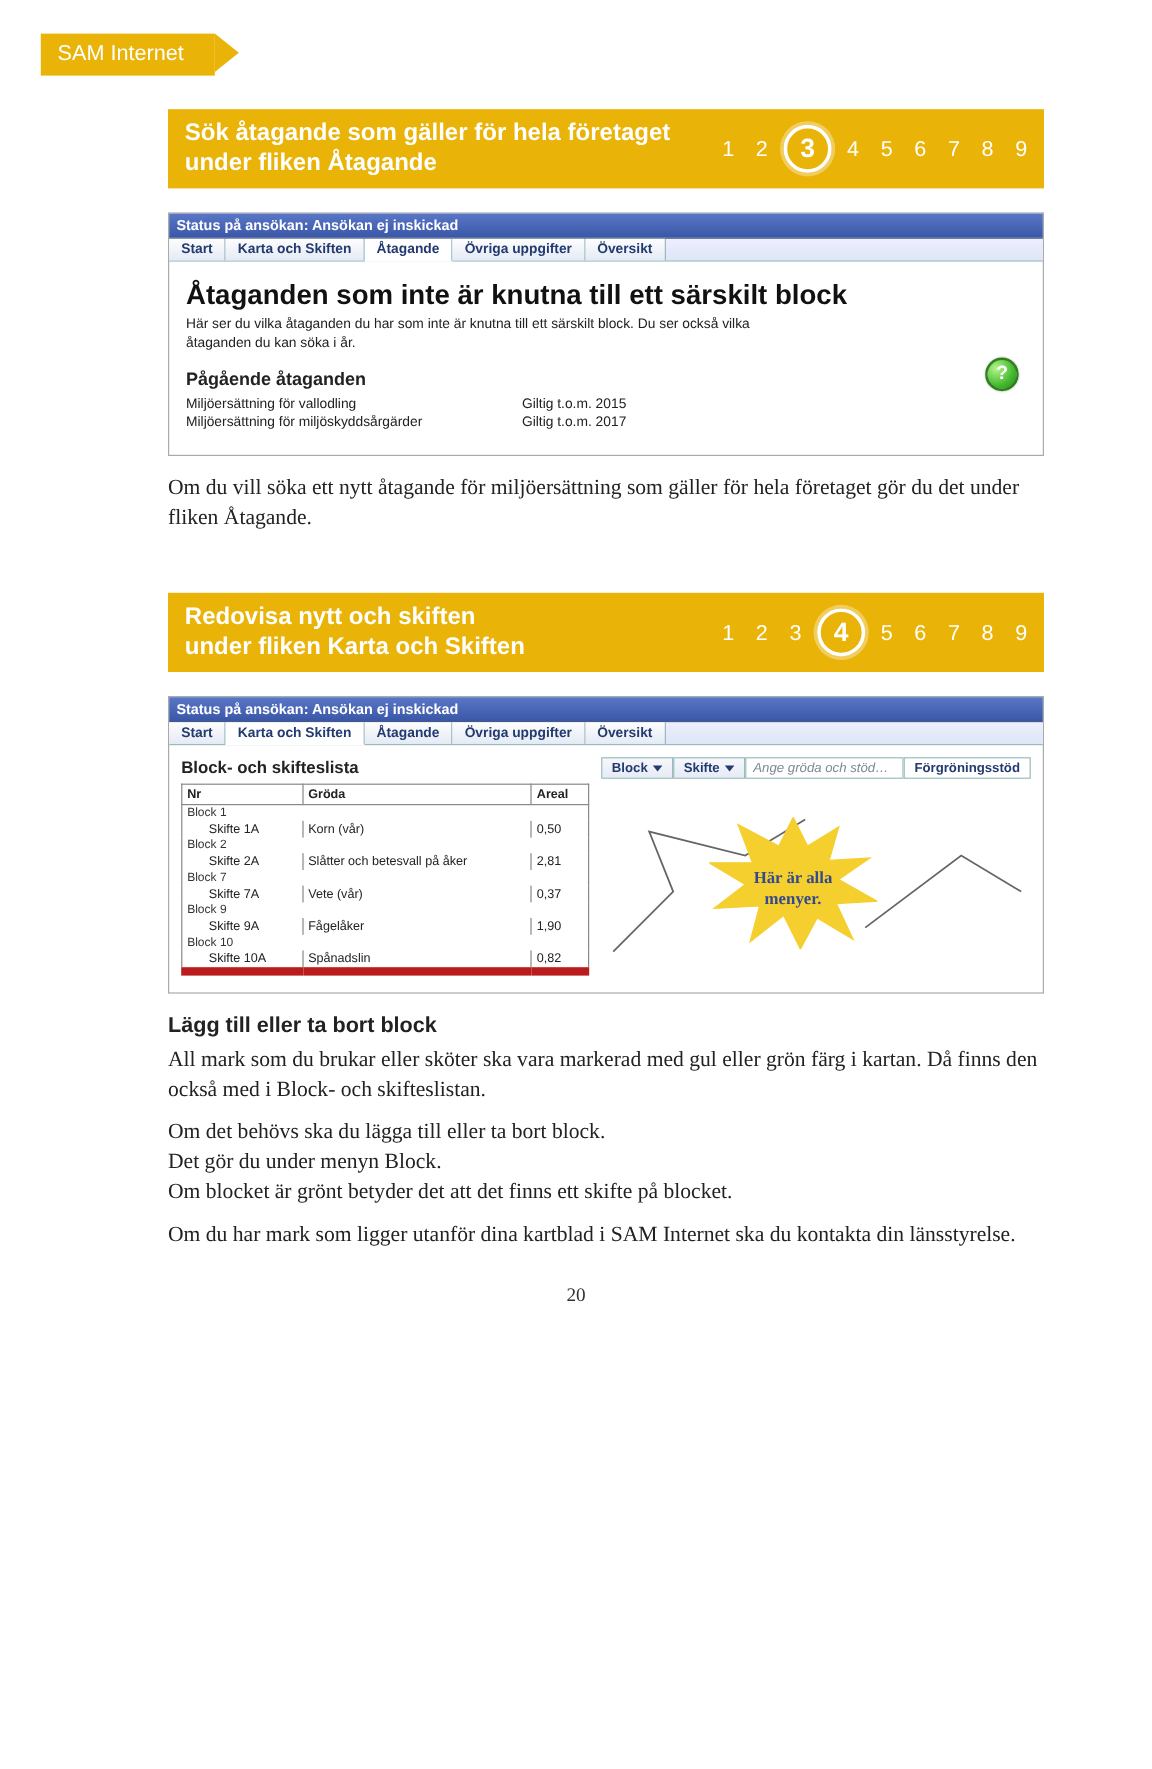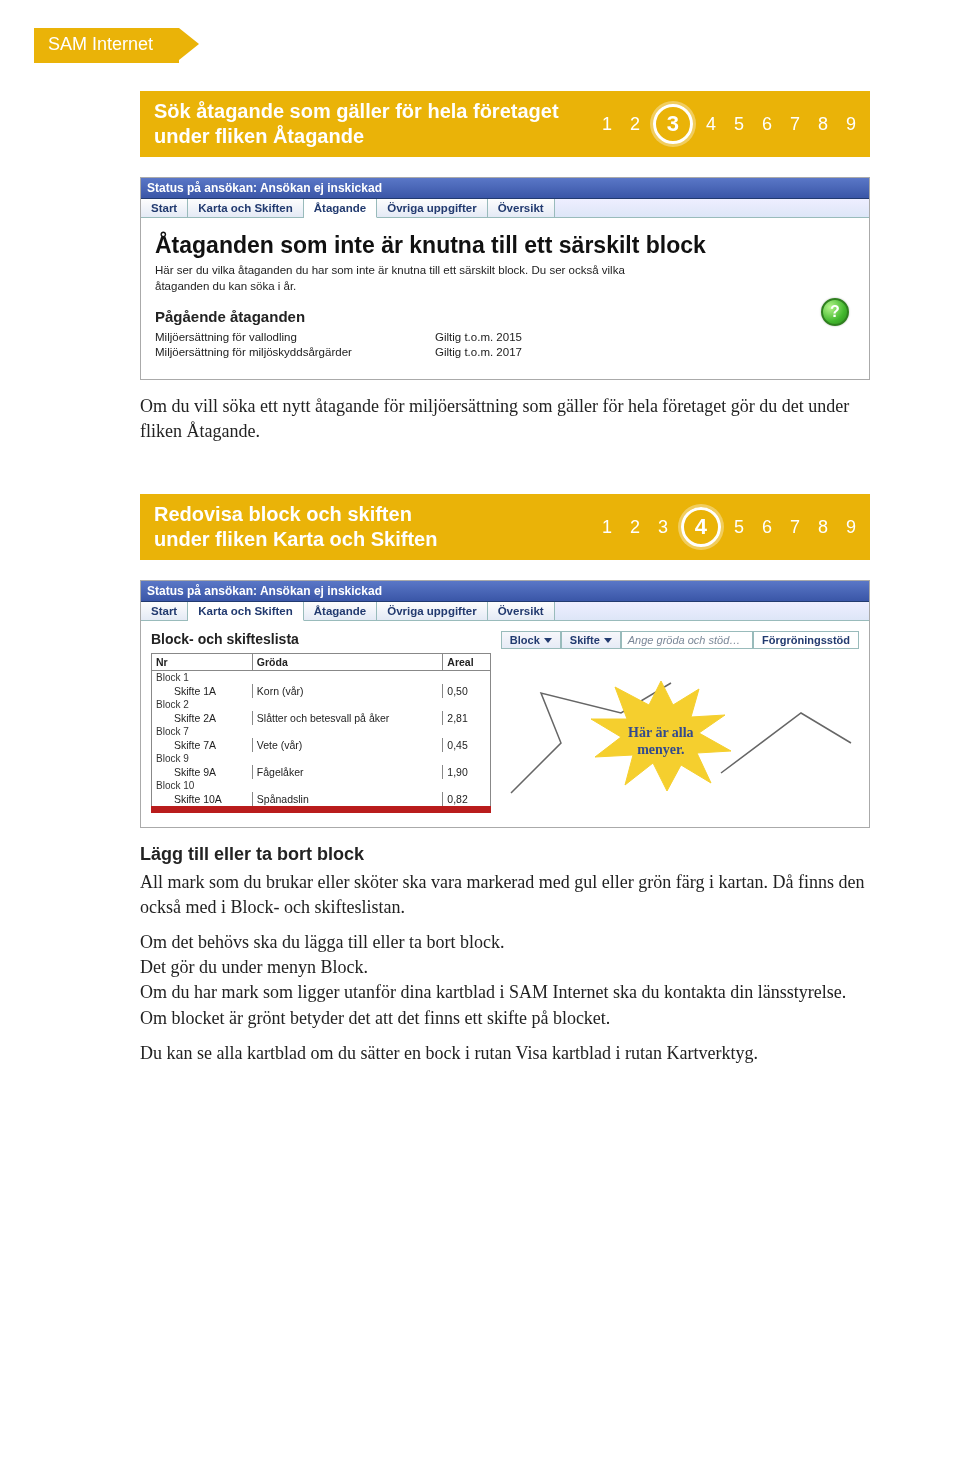--- a/index.html
+++ b/index.html
@@ -351,21 +351,21 @@
         <div class="help-icon">?</div>
       </div>
     </div>
 
     <div class="body-text">
       <p>Om du vill söka ett nytt åtagande för miljöersättning som gäller för hela företaget gör du det under fliken Åtagande.</p>
     </div>
 
     <div class="banner">
       <div class="banner-title">
-        <span class="line">Redovisa block och skiften</span>
+        <span class="line">Redovisa nytt och skiften</span>
         <span class="line">under fliken Karta och Skiften</span>
       </div>
       <div class="stepper">
         <span class="step">1</span>
         <span class="step">2</span>
         <span class="step">3</span>
         <span class="step active">
             <span>4</span>
           </span>
         <span class="step">5</span>
@@ -411,21 +411,21 @@
                 <td style="padding-left:22px">Skifte 2A</td>
                 <td>Slåtter och betesvall på åker</td>
                 <td>2,81</td>
               </tr>
               <tr>
                     <td class="blockrow" colspan="3">Block 7</td>
                   </tr>
               <tr>
                 <td style="padding-left:22px">Skifte 7A</td>
                 <td>Vete (vår)</td>
-                <td>0,45</td>
+                <td>0,37</td>
               </tr>
               <tr>
                     <td class="blockrow" colspan="3">Block 9</td>
                   </tr>
               <tr>
                 <td style="padding-left:22px">Skifte 9A</td>
                 <td>Fågelåker</td>
                 <td>1,90</td>
               </tr>
               <tr>
@@ -470,20 +470,20 @@
           </div>
         </div>
       </div>
     </div>
 
     <div class="body-text">
       <div class="sub-h">Lägg till eller ta bort block</div>
       <p>All mark som du brukar eller sköter ska vara markerad med gul eller grön färg i kartan. Då finns den också med i Block- och skifteslistan.</p>
       <p style="margin-bottom:0">Om det behövs ska du lägga till eller ta bort block.</p>
       <p style="margin-bottom:0">Det gör du under menyn Block.</p>
+      <p>Om blocket är grönt betyder det att det finns ett skifte på blocket.</p>
       <p style="margin-bottom:0">Om du har mark som ligger utanför dina kartblad i SAM Internet ska du kontakta din länsstyrelse.</p>
-      <p>Om blocket är grönt betyder det att det finns ett skifte på blocket.</p>
-      <p>Du kan se alla kartblad om du sätter en bock i rutan Visa kartblad i rutan Kartverktyg.</p>
     </div>
 
   </div>
 
+  <div class="page-num">20</div>
 </div>
 
 </body></html>

